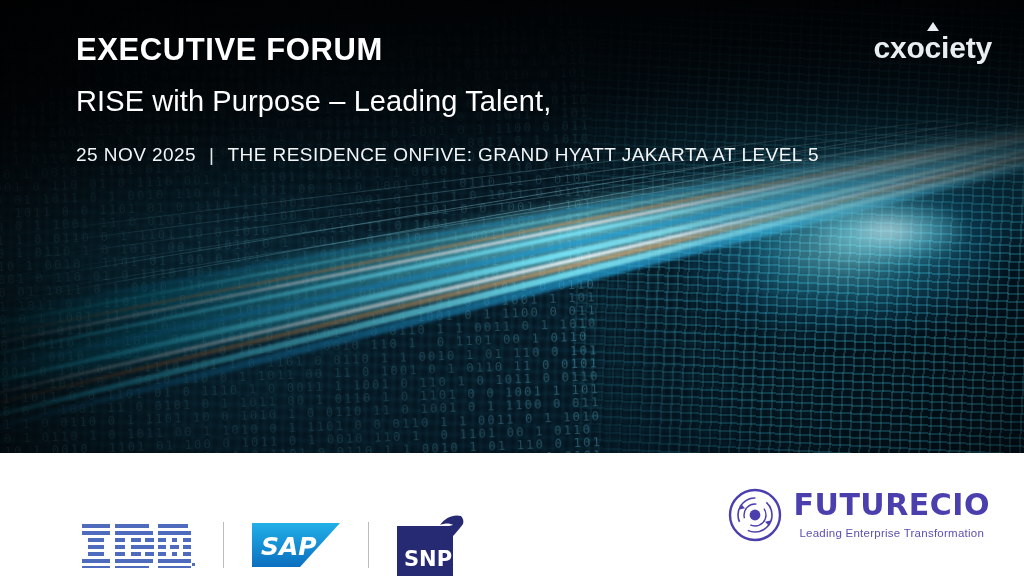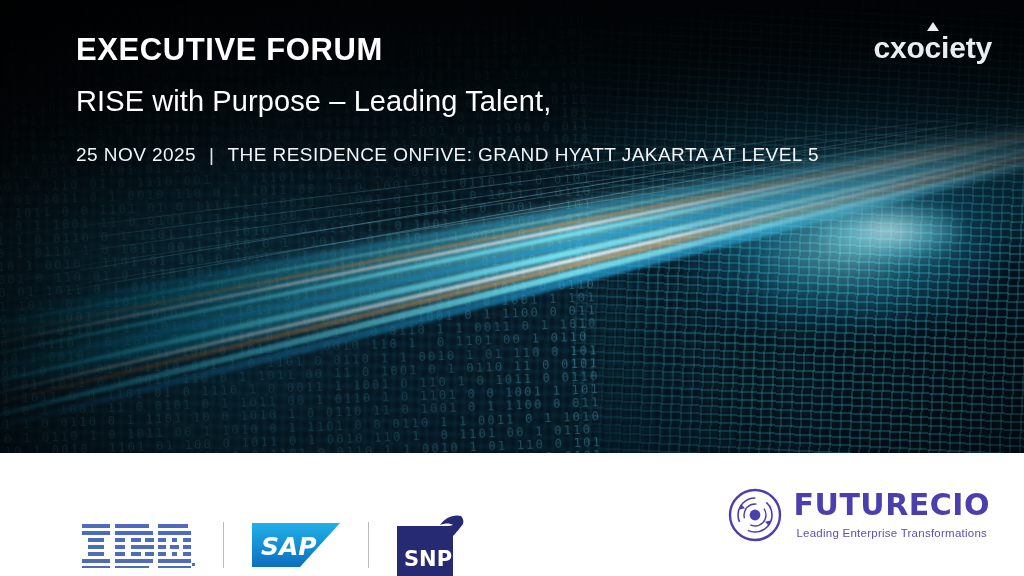--- a/index.html
+++ b/index.html
@@ -496,18 +496,18 @@
       <svg class="fcio-mark" width="54" height="54" viewBox="0 0 54 54">
         <circle cx="27" cy="27" r="25" fill="none" stroke="#4b3fae" stroke-width="2.4"></circle>
         <circle cx="27" cy="27" r="17" fill="none" stroke="#4b3fae" stroke-width="1.6" stroke-dasharray="34 12"></circle>
         <circle cx="27" cy="27" r="11" fill="none" stroke="#4b3fae" stroke-width="1.4" stroke-dasharray="22 9"></circle>
         <circle cx="27" cy="27" r="5.4" fill="#4b3fae"></circle>
         <path d="M13 16 l-1.5 5.5 5.5 -1.2 z" fill="#4b3fae"></path>
         <path d="M41 38 l1.5 -5.5 -5.5 1.2 z" fill="#4b3fae"></path>
       </svg>
       <div class="fcio-text">
         <div class="fcio-word">FUTURECIO</div>
-        <div class="fcio-tag">Leading Enterprise Transformations</div>
+        <div class="fcio-tag">Leading Enterprise Transformation</div>
       </div>
     </div>
 
   </div>
 </div>
 
 </body></html>

